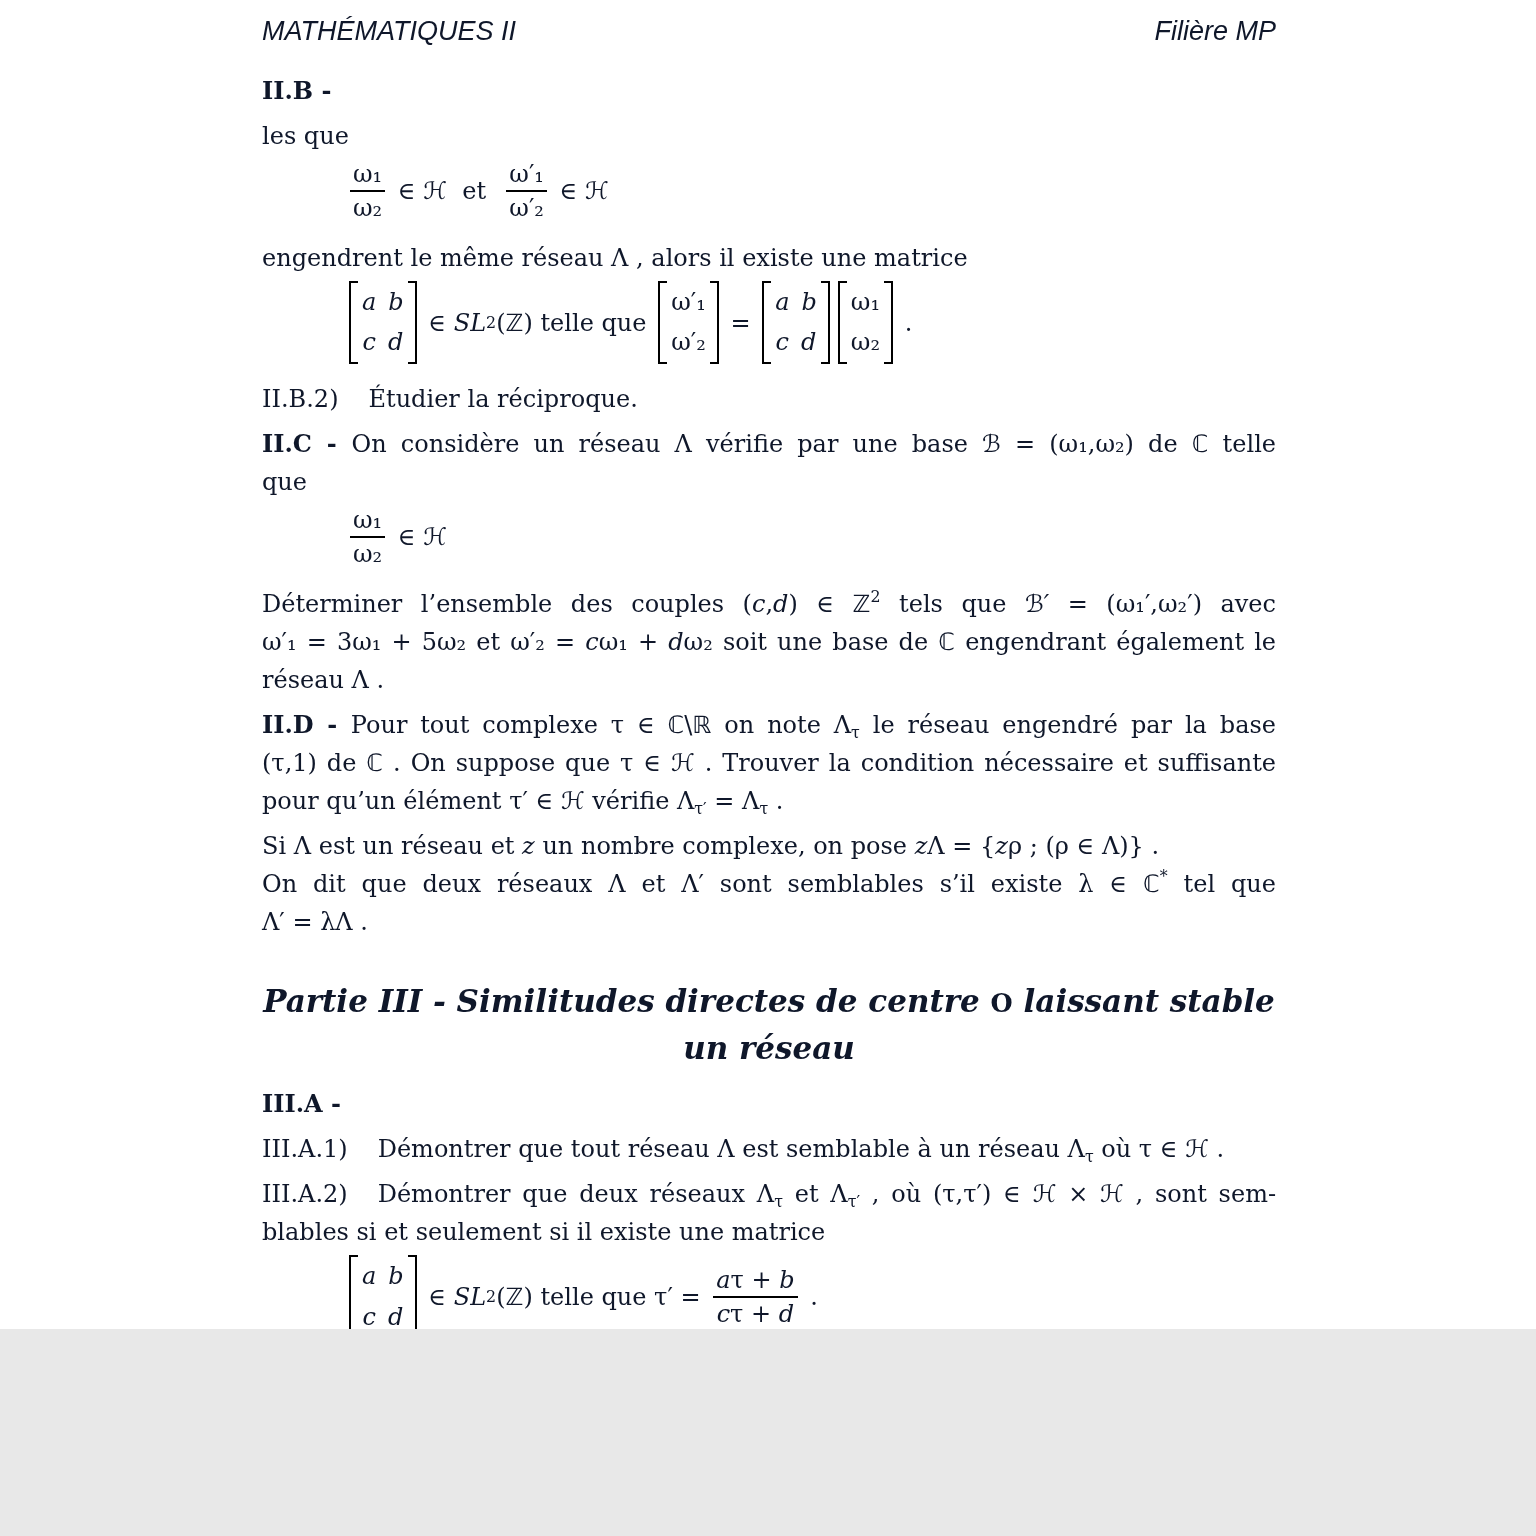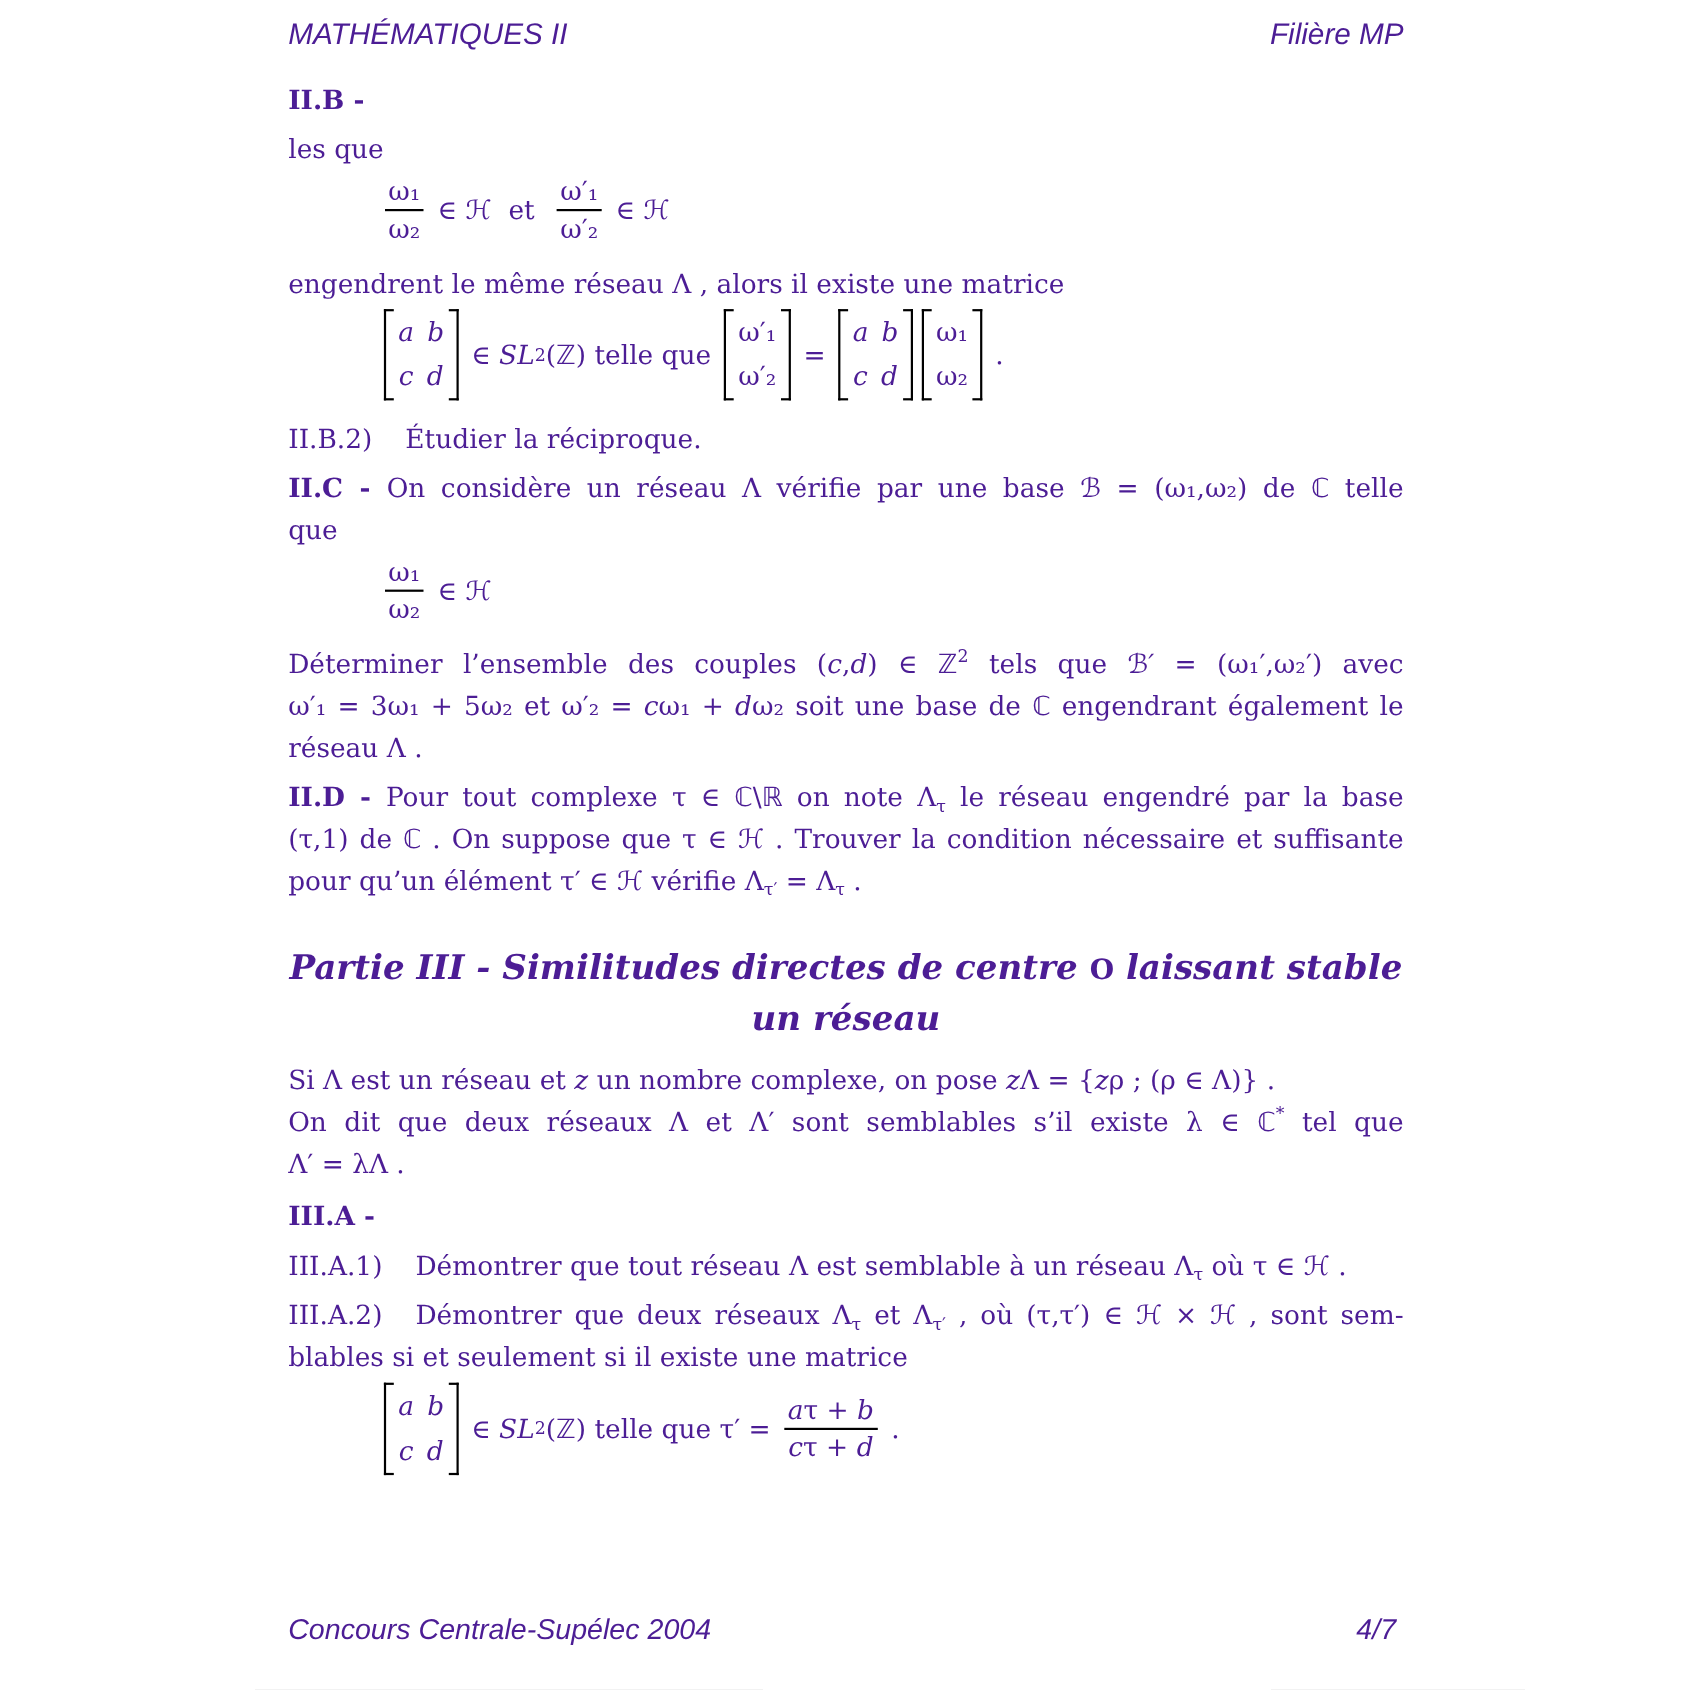--- a/index.html
+++ b/index.html
@@ -1,17 +1,17 @@
 <!DOCTYPE html>
 <html><head>
 <meta charset="utf-8">
 <style>
   html,body{margin:0;padding:0;background:#e8e8e8;}
   .page{
-    position:relative;width:1536px;height:1536px;background:#ffffff;color:#4c1d95;
+    position:relative;width:1536px;height:1329px;background:#ffffff;color:#0f172a;
     font-family:"DejaVu Serif","DejaVu Sans",serif;font-size:24px;overflow:hidden;
   }
   .header{
     position:absolute;left:262px;top:16px;width:1014px;
     display:flex;justify-content:space-between;
     font-family:"Liberation Sans",sans-serif;font-style:italic;font-size:27px;
   }
   .content{position:absolute;left:262px;top:62px;width:1014px;}
   .line{line-height:38px;min-height:38px;}
   .line.just{text-align:justify;text-align-last:justify;}
@@ -82,28 +82,28 @@
       <div class="blk para">
         <div class="line just"><span>Déterminer l’ensemble des couples (</span><span class="i">c</span><span>,</span><span class="i">d</span><span>) ∈ </span><span class="bb">ℤ</span><span class="sup">2</span><span> tels que </span><span class="scr">ℬ′</span><span> = (ω₁′,ω₂′) avec</span></div>
         <div class="line just"><span>ω′₁ = 3ω₁ + 5ω₂ et ω′₂ = </span><span class="i">c</span><span>ω₁ + </span><span class="i">d</span><span>ω₂ soit une base de </span><span class="bb">ℂ</span><span> engendrant également le</span></div>
         <div class="line"><span>réseau Λ .</span></div>
       </div>
       <div class="blk para">
         <div class="line just"><span class="b">II.D - </span><span>Pour tout complexe τ ∈ </span><span class="bb">ℂ\ℝ</span><span> on note Λ</span><span class="sub">τ</span><span> le réseau engendré par la base</span></div>
         <div class="line just"><span>(τ,1) de </span><span class="bb">ℂ</span><span> . On suppose que τ ∈ </span><span class="scr">ℋ</span><span> . Trouver la condition nécessaire et suffisante</span></div>
         <div class="line"><span>pour qu’un élément τ′ ∈ </span><span class="scr">ℋ</span><span>  vérifie Λ</span><span class="sub">τ′</span><span> = Λ</span><span class="sub">τ</span><span> .</span></div>
       </div>
-      <div class="blk title">
-        <div class="line"><span>Partie III - Similitudes directes de centre </span><span class="cap">O</span><span> laissant stable</span></div>
-        <div class="line"><span>un réseau</span></div>
-      </div>
       <div class="blk para">
         <div class="line"><span>Si Λ est un réseau et </span><span class="i">z</span><span> un nombre complexe, on pose </span><span class="i">z</span><span>Λ = {</span><span class="i">z</span><span>ρ ; (ρ ∈ Λ)} .</span></div>
         <div class="line just"><span>On dit que deux réseaux Λ et Λ′ sont semblables s’il existe λ ∈ </span><span class="bb">ℂ</span><span class="sup">*</span><span> tel que</span></div>
         <div class="line"><span>Λ′ = λΛ .</span></div>
+      </div>
+      <div class="blk title">
+        <div class="line"><span>Partie III - Similitudes directes de centre </span><span class="cap">O</span><span> laissant stable</span></div>
+        <div class="line"><span>un réseau</span></div>
       </div>
       <div class="blk heading">
         <div class="line"><span class="b">III.A -</span></div>
       </div>
       <div class="blk para">
         <div class="line"><span>III.A.1)</span><span class="tab"></span><span>Démontrer que tout réseau Λ est semblable à un réseau Λ</span><span class="sub">τ</span><span> où τ ∈ </span><span class="scr">ℋ</span><span> .</span></div>
       </div>
       <div class="blk para">
         <div class="line just"><span>III.A.2)</span><span class="tab"></span><span>Démontrer que deux réseaux Λ</span><span class="sub">τ</span><span> et Λ</span><span class="sub">τ′</span><span> , où (τ,τ′) ∈ </span><span class="scr">ℋ</span><span> × </span><span class="scr">ℋ</span><span> , sont sem-</span></div>
         <div class="line"><span>blables si et seulement si il existe une matrice</span></div>

